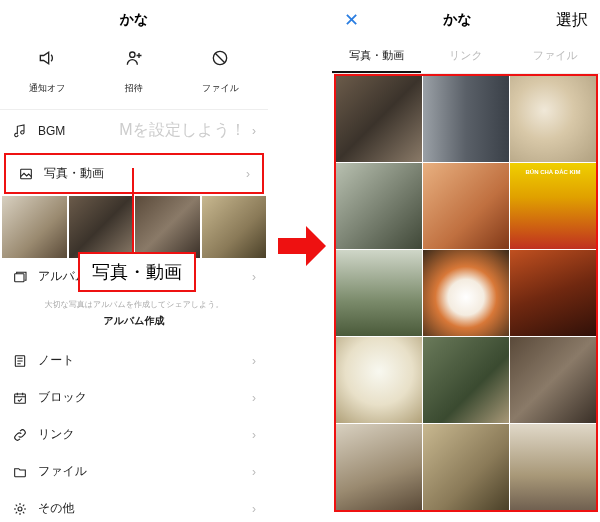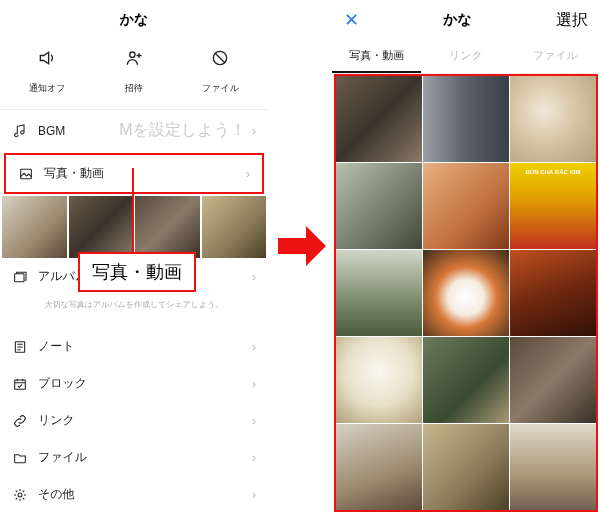--- a/index.html
+++ b/index.html
@@ -171,20 +171,21 @@
             <rect x="4" y="7" width="14" height="12" rx="1"></rect>
             <path d="M7 7V5h14v12h-2"></path>
           </svg>
       </span>
       <span>アルバム</span>
       <span class="chev">›</span>
     </div>
 
     <div class="album-cta">
       <div class="sub">大切な写真はアルバムを作成してシェアしよう。</div>
+      <div class="btn">アルバム作成</div>
     </div>
 
     <div class="list-row">
       <span class="ic">
           <svg viewBox="0 0 24 24">
             <rect x="5" y="4" width="14" height="16" rx="1"></rect>
             <path d="M8 8h8M8 12h8M8 16h5"></path>
           </svg>
         </span>
       <span>ノート</span>

